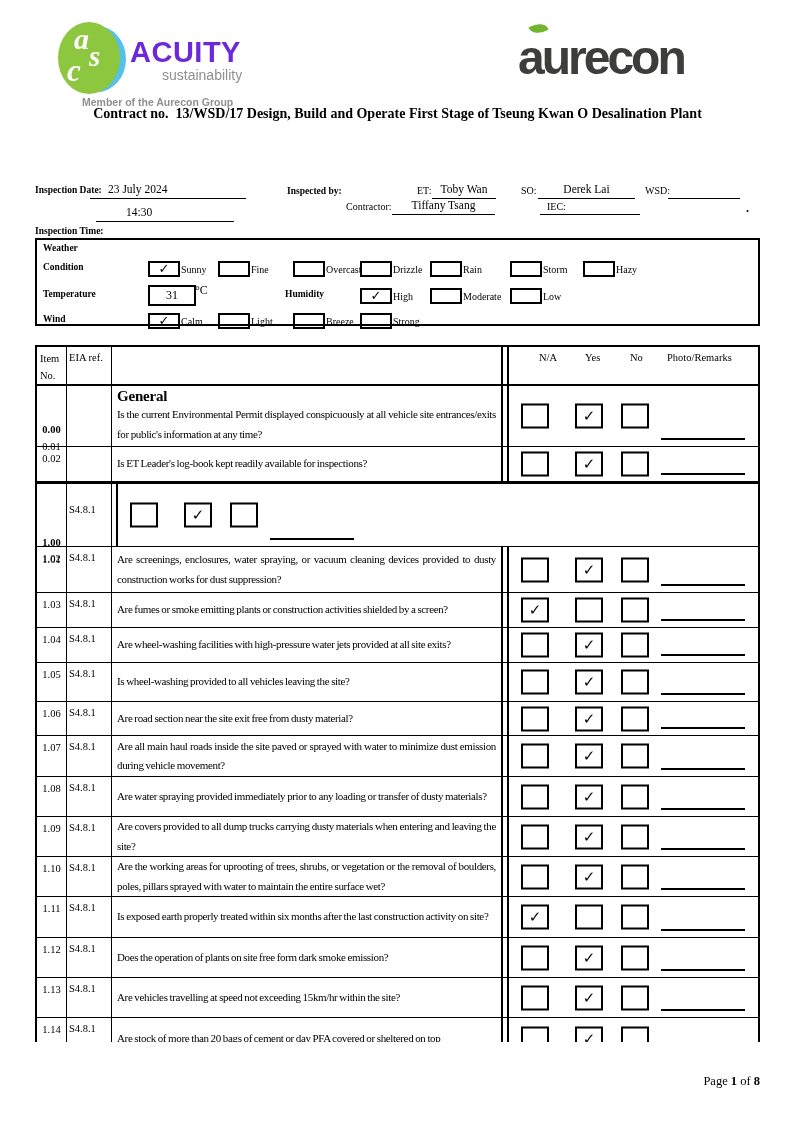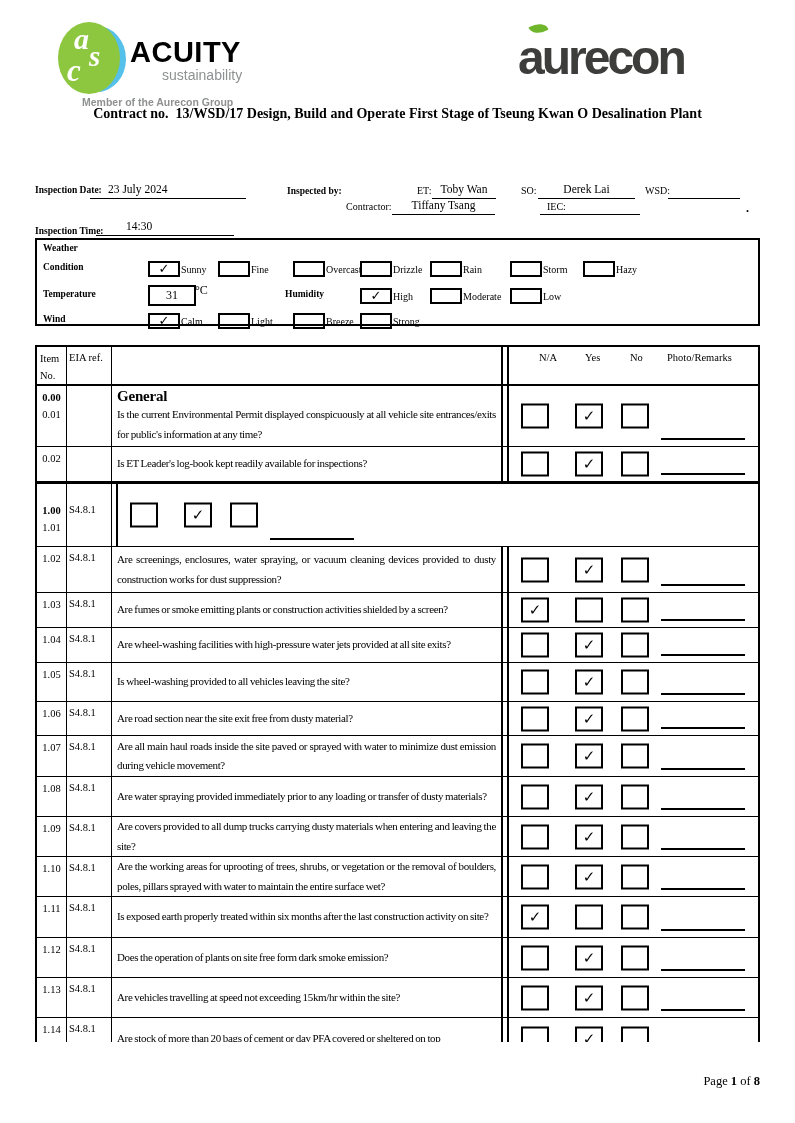--- a/index.html
+++ b/index.html
@@ -64,21 +64,21 @@
           padding-top:3px;line-height:17px;}
   .c-eia{width:45px;border-right:1.5px solid #000;font-size:10.5px;padding:3px 0 0 2px;
          line-height:15px;}
   .c-q{width:391px;border-right:2px solid #000;padding:2px 5px;display:flex;
        flex-direction:column;justify-content:center;overflow:hidden;}
   .c-gap{width:4px;}
   .c-ans{flex:1;border-left:2px solid #000;}
   .qtext{font-size:11px;line-height:19.5px;text-align:justify;letter-spacing:-0.35px;
          word-spacing:-0.5px;}
   .qsection{font-weight:bold;font-size:15px;line-height:17px;letter-spacing:-0.2px;}
-  .item-b{font-weight:bold;display:block;}
+  .item-b{font-weight:bold;display:block;margin-top:32px;}
   .item-n{display:block;}
   .off{padding-top:18px;}
   .cbox{position:absolute;top:50%;transform:translateY(-50%);width:24px;height:21px;
         border:2.5px solid #000;text-align:center;line-height:20px;font-size:15px;}
   .cbox.b1{left:12px;} .cbox.b2{left:66px;} .cbox.b3{left:112px;}
   .remark{position:absolute;left:152px;bottom:6px;width:84px;border-bottom:2px solid #000;}
   .hdr .c-item,.hdr .c-eia{border-right:1.5px solid #000;}
   .hdr{border-bottom:2.5px solid #000;}
   .hdr-lbl{position:absolute;font-size:10.5px;top:5px;}
   .sep-thick{border-bottom:2.5px solid #000 !important;}
@@ -92,21 +92,21 @@
 <div class="page">
 
   <div class="acuity">
     <div class="acs-oval">
       <div class="acs-blue" style="background: rgb(85, 192, 233);"></div>
       <div class="acs-green" style="background: rgb(141, 198, 63);"></div>
       <span class="acs-letter acs-a">a</span>
       <span class="acs-letter acs-s">s</span>
       <span class="acs-letter acs-c">c</span>
     </div>
-    <div class="acuity-word" style="color: #000000;">ACUITY</div>
+    <div class="acuity-word" style="color: #6d28d9;">ACUITY</div>
     <div class="acuity-sub" style="color: rgb(143, 144, 145);">sustainability</div>
     <div class="acuity-member" style="color: rgb(143, 144, 145);">Member of the Aurecon Group</div>
   </div>
 
   <div class="aurecon">
     <div class="aurecon-leaf" style="background: rgb(111, 182, 44);"></div>
     <div class="aurecon-word" style="color: rgb(61, 61, 60);">aurecon</div>
   </div>
 
   <div class="doc-title">Contract no.  13/WSD/17 Design, Build and Operate First Stage of Tseung Kwan O Desalination Plant</div>
@@ -121,21 +121,21 @@
   <span class="lbl2" style="left:645px;top:185px;">WSD:</span>
   <span class="fill" style="left:668px;top:181px;width:72px;"><span class="v"></span></span>
 
   <span class="lbl2" style="left:346px;top:201px;">Contractor:</span>
   <span class="fill" style="left:392px;top:197px;width:103px;text-align:center;"><span class="v">Tiffany Tsang</span></span>
   <span class="lbl2" style="left:518px;top:201px;margin-left:29px;">IEC:</span>
   <span class="fill" style="left:540px;top:197px;width:100px;"><span class="v"></span></span>
   <span class="stray-dot" style="left:746px;top:201px;">.</span>
 
   <span class="lbl" style="left:35px;top:226px;">Inspection Time:</span>
-  <span class="fill" style="left:96px;top:218px;width:138px;text-decoration:underline;"><span class="v" style="margin-left:30px;">14:30</span></span>
+  <span class="fill" style="left:96px;top:204px;width:138px;text-decoration:underline;"><span class="v" style="margin-left:30px;">14:30</span></span>
 
   <div class="weather">
     <span class="wlbl" style="left:6px;top:3px;">Weather</span>
     <span class="wlbl" style="left:6px;top:22px;">Condition</span>
     <div id="cond-row">
         <span class="wopt" style="left: 111px; top: 19px;"><span class="wbox">✓</span><span class="wtxt">Sunny</span></span>
         <span class="wopt" style="left: 181px; top: 19px;"><span class="wbox"></span><span class="wtxt">Fine</span></span>
         <span class="wopt" style="left: 256px; top: 19px;"><span class="wbox"></span><span class="wtxt">Overcast</span></span>
         <span class="wopt" style="left: 323px; top: 19px;"><span class="wbox"></span><span class="wtxt">Drizzle</span></span>
         <span class="wopt" style="left: 393px; top: 19px;"><span class="wbox"></span><span class="wtxt">Rain</span></span>

